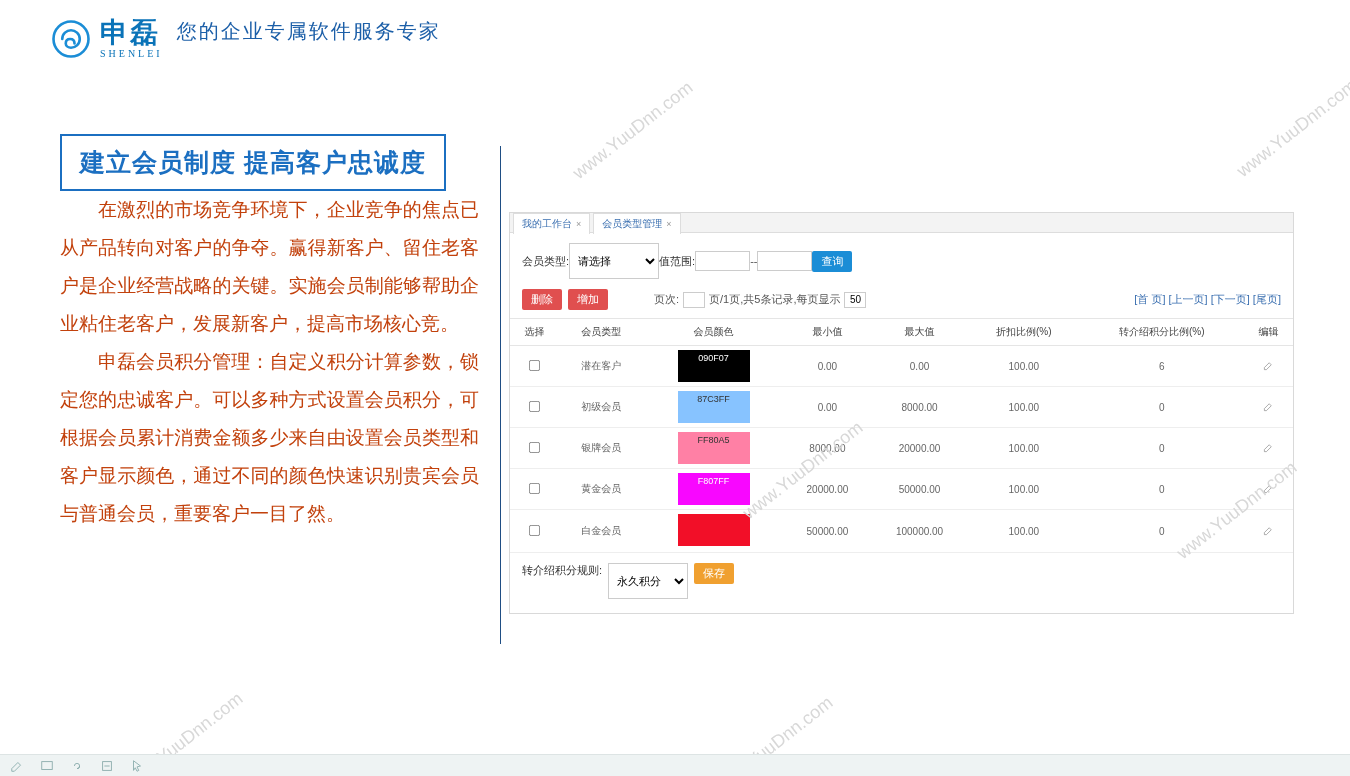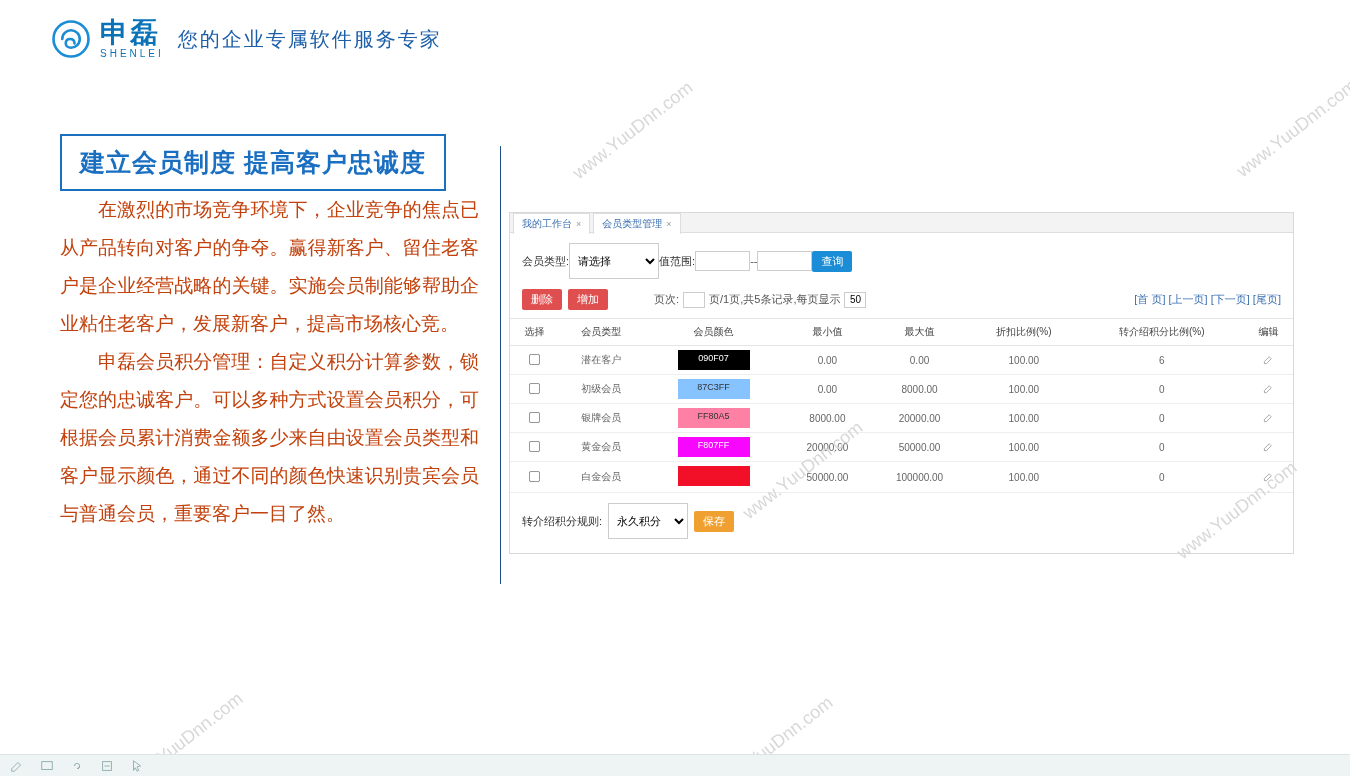--- a/index.html
+++ b/index.html
@@ -1,19 +1,19 @@
 <!DOCTYPE html>
 <html><head>
 <meta charset="utf-8">
 <style>
 * { margin:0; padding:0; box-sizing:border-box; }
 body { width:1350px; height:776px; background:#fff; font-family:"Microsoft YaHei","SimSun",sans-serif; color:#333; position:relative; overflow:hidden; }
 
 
-.hdr { display:flex; align-items:center; padding:18px 50px 14px; }
+.hdr { display:flex; padding:18px 50px 14px;font-family:Liberation Serif, serif; }
 .logo { display:flex; align-items:center; gap:8px; }
 .logo-mark { width:42px; height:42px; }
 .logo-txt { display:flex; flex-direction:column; line-height:1; }
 .logo-cn { font-size:28px; font-weight:700; color:#0a73b8; letter-spacing:2px; }
 .logo-en { font-size:10px; color:#0a73b8; letter-spacing:3px; margin-top:2px; }
 .tagline { margin-left:14px; font-size:20px; color:#1c5fa8; letter-spacing:2px; }
 
 
 .wrap { display:flex; padding:60px 56px 0 60px; gap:30px; }
 .left { width:440px; position:relative; }
@@ -45,25 +45,25 @@
 .actrow { padding:0 12px 8px; display:flex; align-items:center; gap:6px; font-size:11px; }
 .pager-info { margin-left:40px; color:#555; display:flex; align-items:center; gap:4px; }
 .pager-info .pginp { width:22px; height:16px; border:1px solid #ccc; font-size:10px; text-align:center; }
 .pager-right { margin-left:auto; color:#3a6fb0; font-size:11px; }
 .pager-right span { cursor:pointer; }
 
 
 .tbl { width:100%; border-collapse:collapse; font-size:10px; }
 .tbl th { background:#fff; border-top:1px solid #e5e5e5; border-bottom:1px solid #e5e5e5; padding:6px 4px; font-weight:400; color:#444; text-align:center; }
 .tbl td { border-bottom:1px solid #eee; padding:4px 4px; text-align:center; color:#666; height:24px; }
-.swatch { display:inline-block; width:72px; height:20px; line-height:16px; font-size:9px; color:#fff; }
+.swatch { display:inline-block; width:72px; height:32px; line-height:16px; font-size:9px; color:#fff; }
 .chk { transform:scale(0.85); }
 
 
-.saverow { padding:10px 12px 14px; display:flex; align-items:center; gap:6px; font-size:11px; }
+.saverow { padding:10px 12px 14px; display:flex; align-items:flex-start; gap:6px; font-size:11px; }
 
 
 .wm { position:absolute; color:#d8d8d8; font-size:18px; transform:rotate(-38deg); pointer-events:none; font-family:Arial,sans-serif; }
 
 
 .ftr { position:absolute; left:0; right:0; bottom:0; height:22px; background:#eef3f3; border-top:1px solid #dde4e4; display:flex; align-items:center; gap:16px; padding:0 10px; }
 .ftr-ic { width:14px; height:14px; color:#8aa; }
 </style>
 </head>
 <body>

